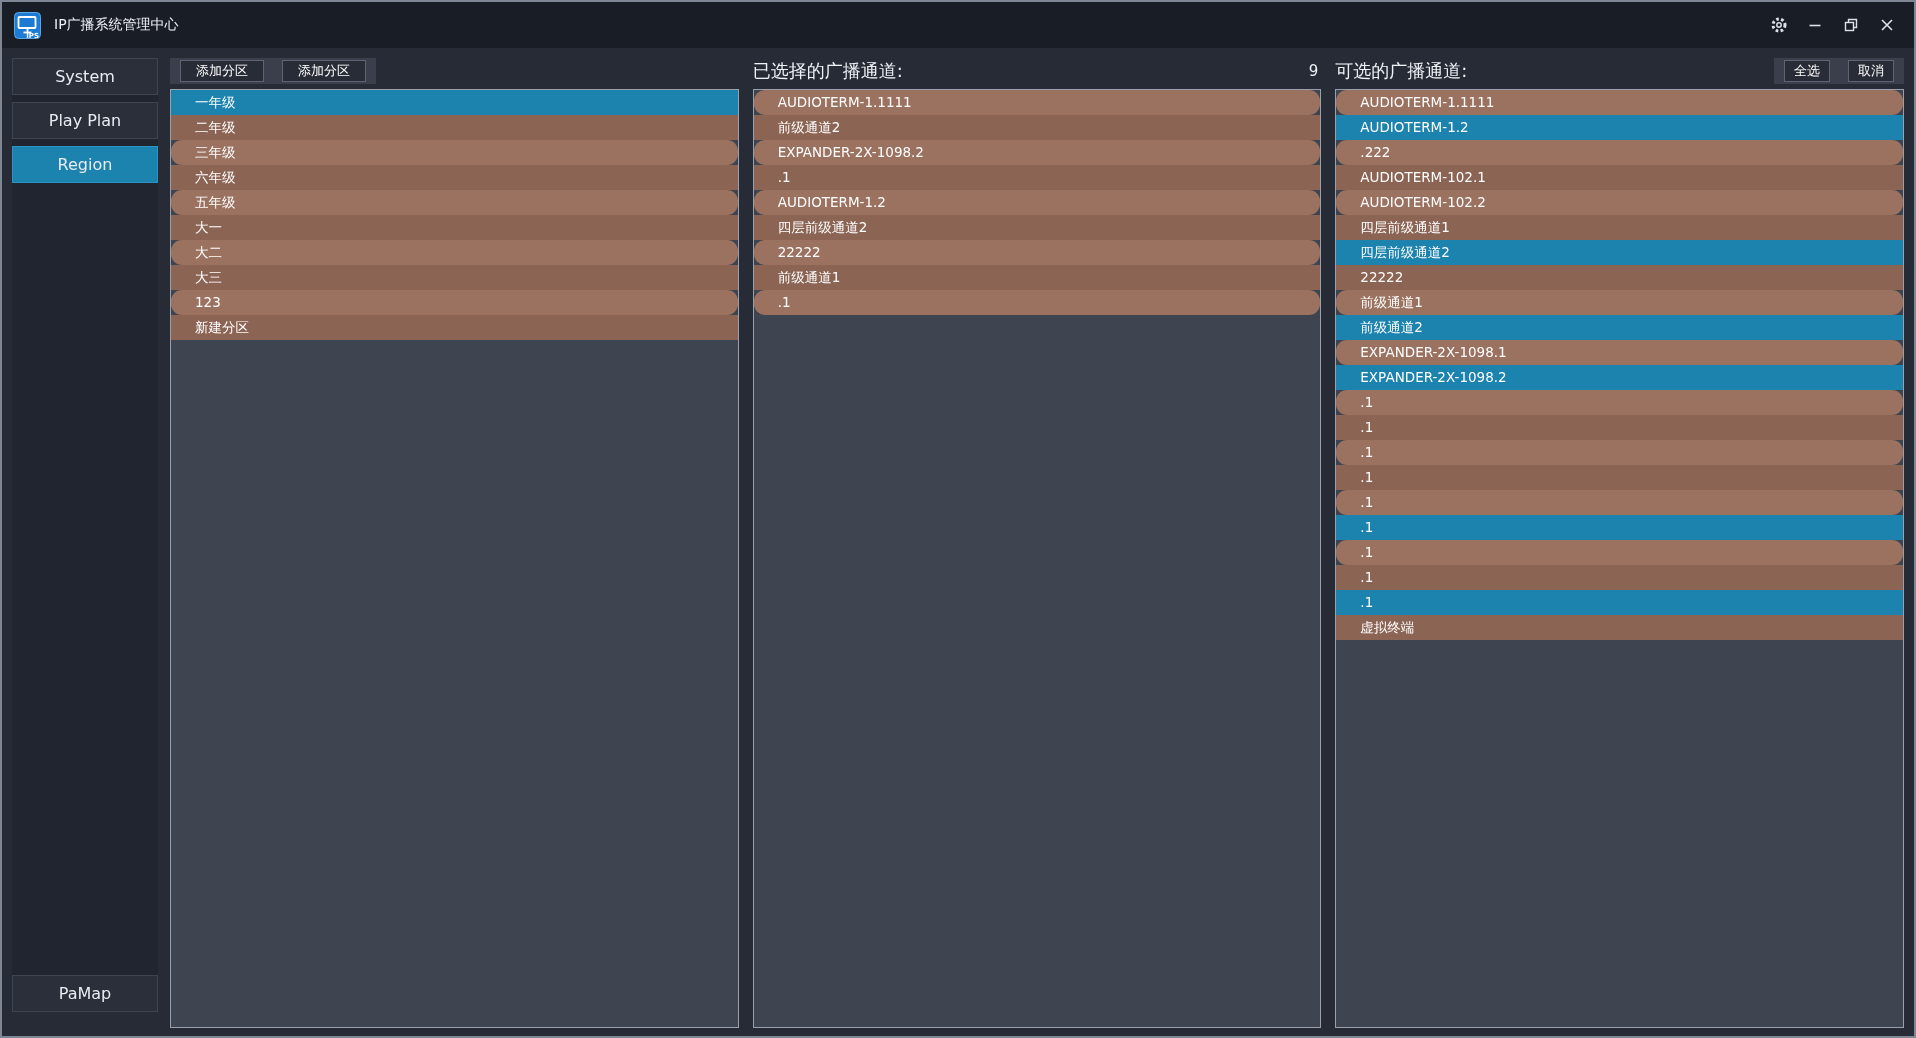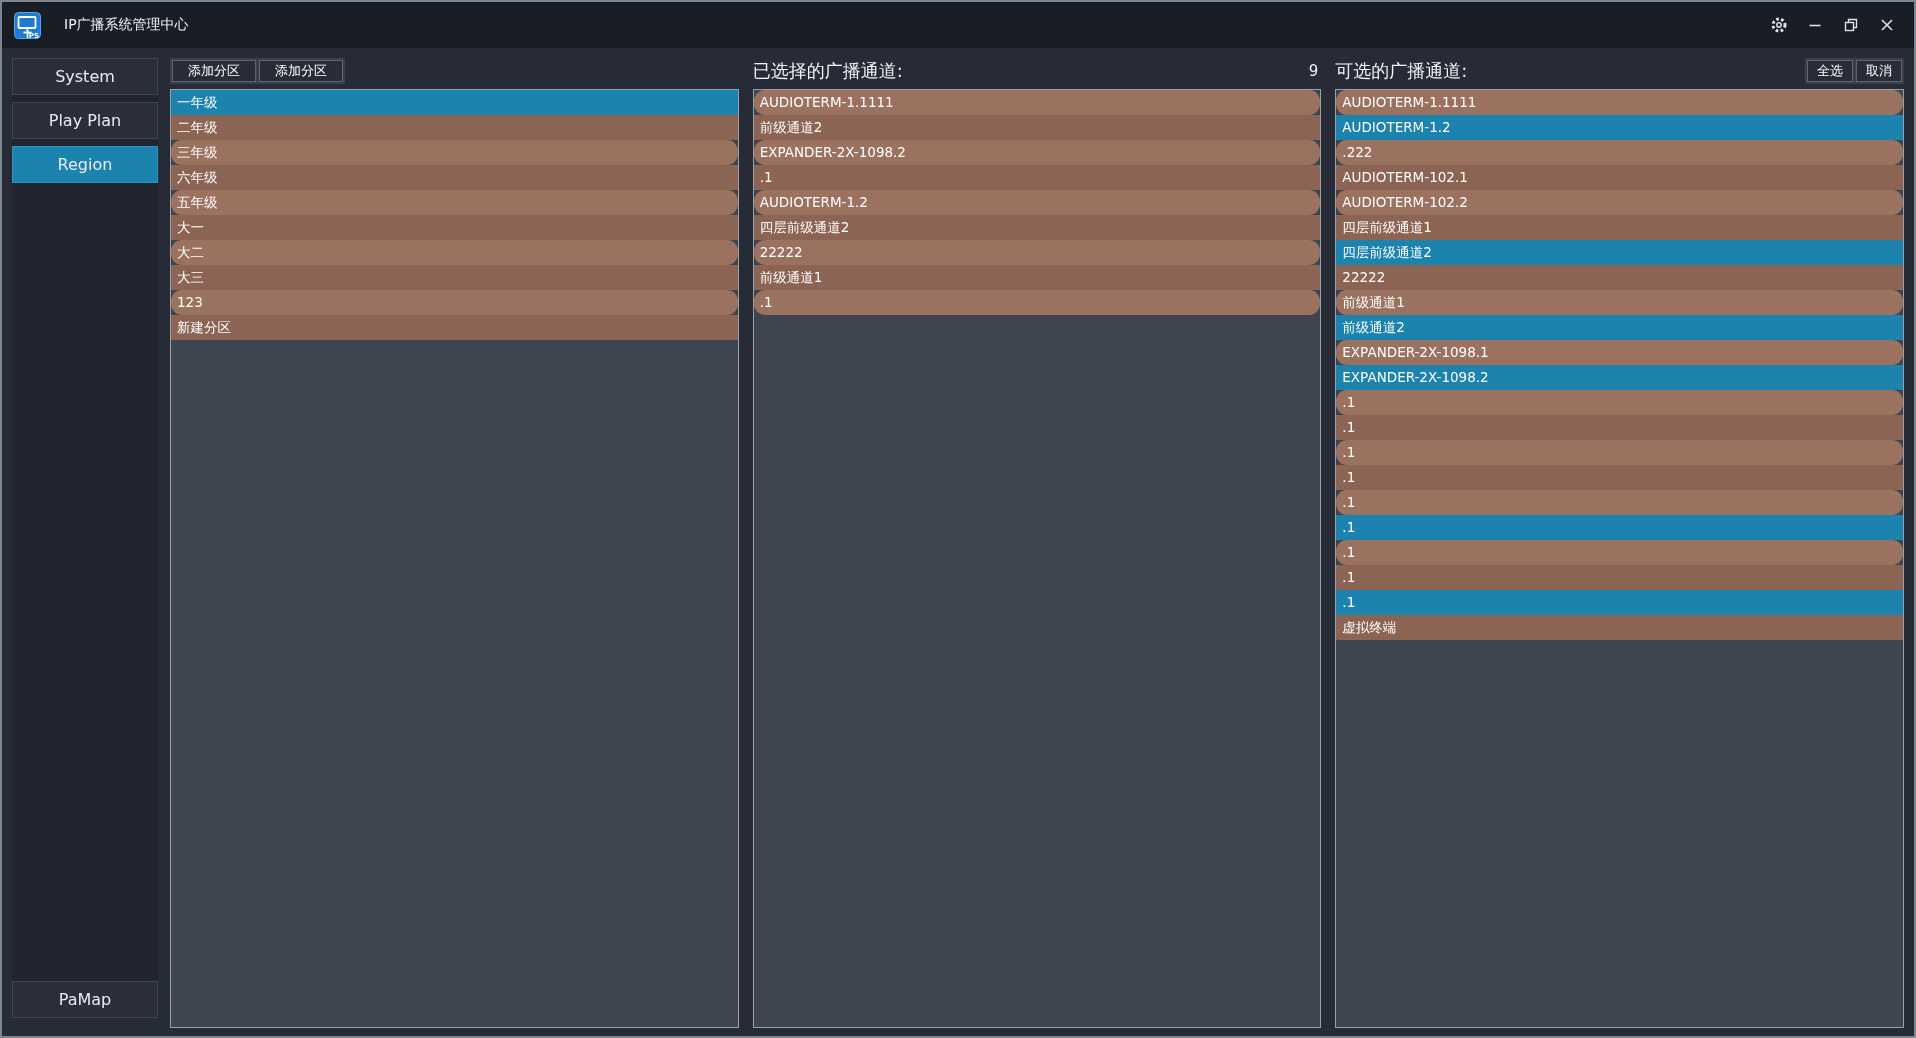--- a/index.html
+++ b/index.html
@@ -5,54 +5,54 @@
   html,body{margin:0;padding:0;background:#14171f;}
   .window{
     position:relative;width:1916px;height:1038px;box-sizing:border-box;
     background:var(--window-bg,#262b36);border:2px solid #7e8694;overflow:hidden;
     font-family:"DejaVu Sans","Liberation Sans",sans-serif;color:#fff;
   }
   .titlebar{
     position:absolute;top:0;left:0;right:0;height:46px;background:var(--titlebar-bg,#191d26);
     display:flex;align-items:center;padding:0 12px;box-sizing:border-box;
   }
-  .app-icon{width:40px;height:27px;margin-right:10px;flex:0 0 auto;}
+  .app-icon{width:40px;height:27px;flex:0 0 auto;}
   .title{font-size:14px;color:#eef1f5;}
   .win-controls{margin-left:auto;display:flex;align-items:center;gap:6px;}
   .wbtn{width:30px;height:28px;display:flex;align-items:center;justify-content:center;cursor:pointer;}
 
   .sidebar{
-    position:absolute;left:10px;top:56px;bottom:18px;width:146px;background:#21252f;
+    position:absolute;left:10px;top:56px;bottom:24px;width:146px;background:#21252f;
     display:flex;flex-direction:column;box-sizing:border-box;
   }
   .side-btn{
     height:37px;margin-bottom:7px;background:#2a2f3a;border:1px solid #3d4452;
     display:flex;align-items:center;justify-content:center;font-size:16px;color:#e9ecf1;
     box-sizing:border-box;cursor:pointer;flex:0 0 auto;
   }
   .side-btn.active{background:var(--accent-teal,#1c82ae);border-color:#2b94c4;}
   .side-btn.pamap{margin-top:auto;margin-bottom:0;}
 
   .main{position:absolute;left:168px;top:56px;right:10px;bottom:8px;display:flex;gap:14px;}
   .col{flex:1 1 0;display:flex;flex-direction:column;min-width:0;}
   .col-head{height:26px;margin-bottom:5px;display:flex;align-items:center;}
   .head-label{font-size:18px;color:#eef1f5;}
   .count{margin-left:auto;font-size:15px;color:#eef1f5;padding-right:3px;}
 
-  .btn-strip{display:inline-flex;background:#3a3f4b;padding:2px;gap:3px;height:26px;box-sizing:border-box;align-items:center;}
+  .btn-strip{display:inline-flex;background:#3a3f4b;padding:10px;gap:18px;height:26px;box-sizing:border-box;align-items:center;}
   .btn-strip.right{margin-left:auto;}
   .tbtn{
     background:#272c36;border:1px solid #5d6473;color:#fff;font-size:13px;
     padding:0 15px;font-family:inherit;cursor:pointer;line-height:20px;box-sizing:border-box;
   }
   .tbtn.small{padding:0 9px;}
 
   .listbox{flex:1;border:1px solid #99a0ab;background:#3e4450;overflow:hidden;}
   .row{
-    height:25px;line-height:25px;padding:0 6px;font-size:13.5px;color:#fff;
+    height:25px;line-height:25px;padding:0 24px;font-size:13.5px;color:#fff;
     white-space:nowrap;overflow:hidden;cursor:default;
   }
   .row.a{background:var(--row-brown-light,#9b7260);border-radius:11px;}
   .row.b{background:var(--row-brown-dark,#8c6454);}
   .row.sel{background:var(--accent-teal,#1c82ae);}
 </style>
 </head>
 <body>
 
 <div class="window">

